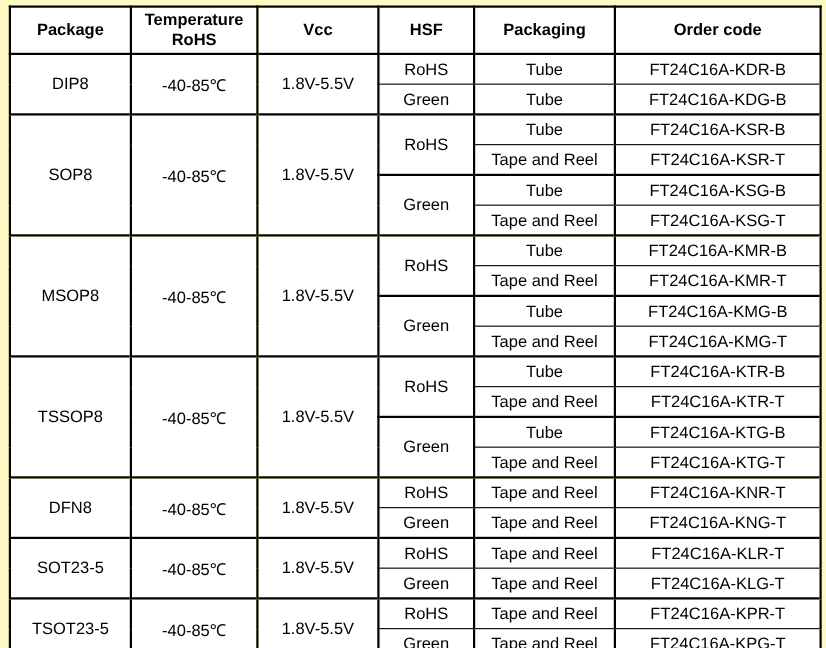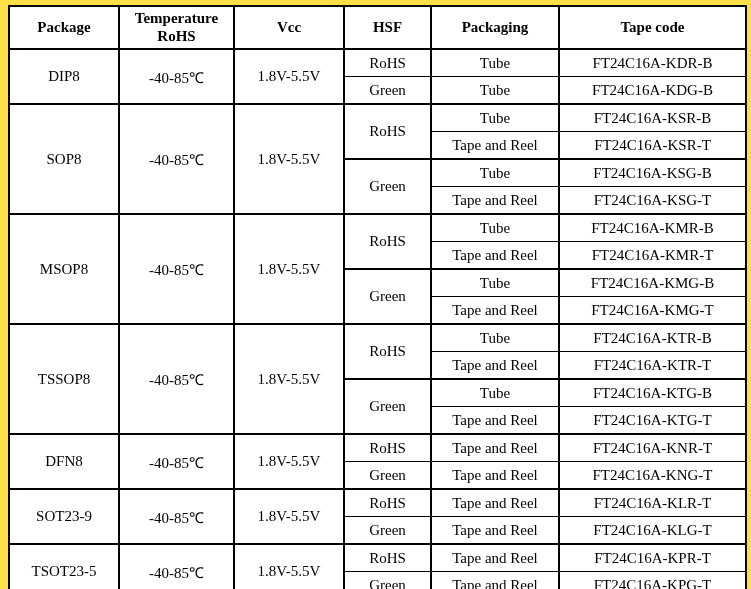--- a/index.html
+++ b/index.html
@@ -1,21 +1,21 @@
 <!DOCTYPE html>
 <html><head>
 <meta charset="utf-8">
 <style>
   html, body { margin: 0; padding: 0; background: #ffffff; }
   .page {
     width: 751px;
     height: 589px;
     position: relative;
-    background: #fde047;
-    font-family: Liberation Serif, serif;
+    background: #fef9c3;
+    font-family: Liberation Sans, sans-serif;
     color: #000000;
     overflow: hidden;
   }
   table.order-table {
     position: absolute;
     left: 8px;
     top: 5px;
     width: 737px;
     border-collapse: collapse;
     table-layout: fixed;
@@ -64,21 +64,21 @@
         <col style="width:128px">
         <col style="width:187px">
     </colgroup>
     <thead>
       <tr>
         <th>Package</th>
         <th>Temperature RoHS</th>
         <th>Vcc</th>
         <th>HSF</th>
         <th>Packaging</th>
-        <th>Tape code</th>
+        <th>Order code</th>
       </tr>
     </thead>
     <tbody>
 
       <tr class="thick">
         <td rowspan="2">DIP8</td>
         <td rowspan="2">-40-85℃</td>
         <td rowspan="2">1.8V-5.5V</td>
         <td>RoHS</td>
         <td>Tube</td>
@@ -164,21 +164,21 @@
         <td>Tape and Reel</td>
         <td>FT24C16A-KNR-T</td>
       </tr>
       <tr>
         <td>Green</td>
         <td>Tape and Reel</td>
         <td>FT24C16A-KNG-T</td>
       </tr>
 
       <tr class="thick">
-        <td rowspan="2">SOT23-9</td>
+        <td rowspan="2">SOT23-5</td>
         <td rowspan="2">-40-85℃</td>
         <td rowspan="2">1.8V-5.5V</td>
         <td>RoHS</td>
         <td>Tape and Reel</td>
         <td>FT24C16A-KLR-T</td>
       </tr>
       <tr>
         <td>Green</td>
         <td>Tape and Reel</td>
         <td>FT24C16A-KLG-T</td>

